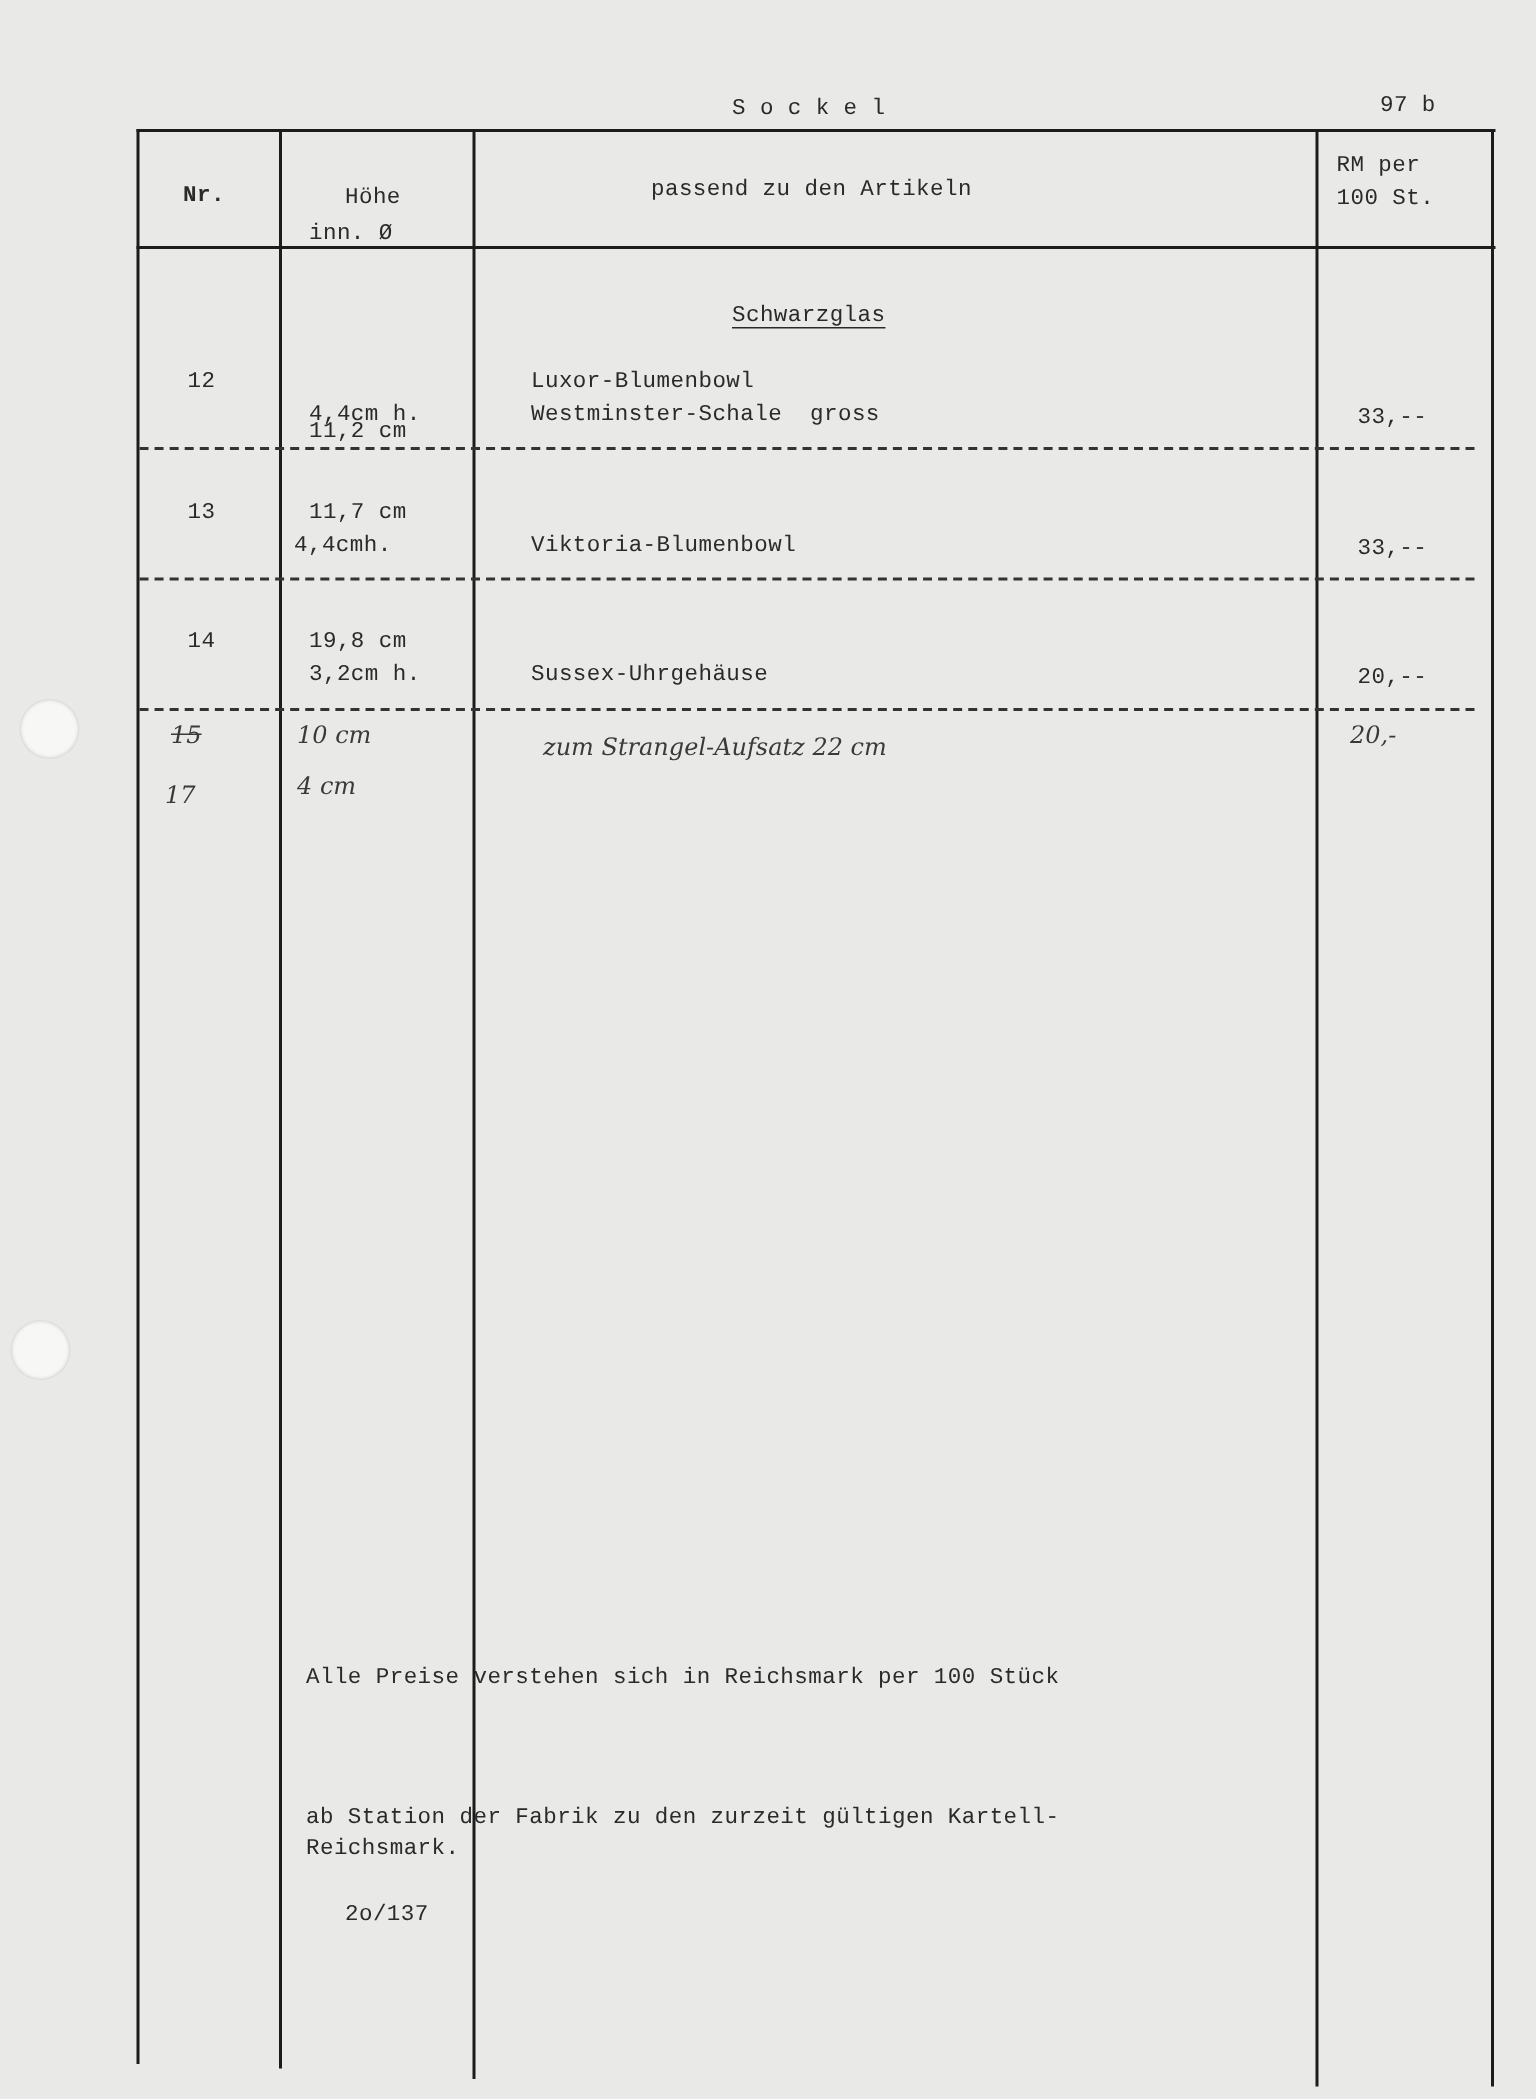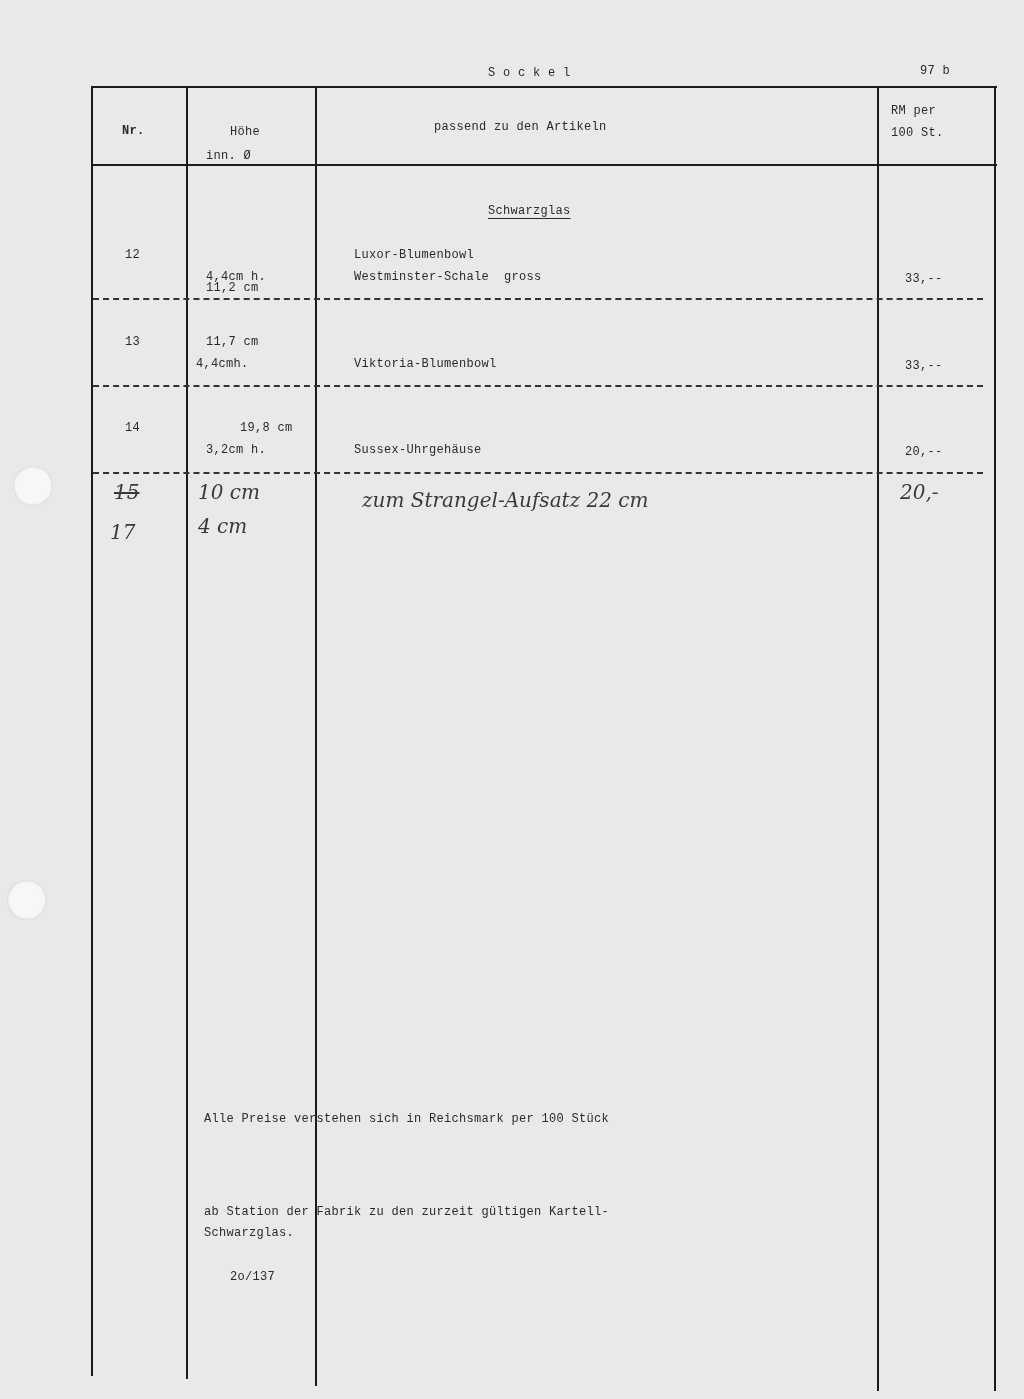--- a/index.html
+++ b/index.html
@@ -3,27 +3,27 @@
 <meta charset="utf-8">
 <style>
   html, body { margin:0; padding:0; }
   body {
     width:1024px; height:1399px; position:relative; overflow:hidden;
     background:#e9e9e7;
     font-family:"Liberation Mono","DejaVu Sans Mono",monospace;
     color:#2a2a2a;
   }
   .abs { position:absolute; }
-  .txt { font-size:12px; line-height:22px; white-space:pre; letter-spacing:0.3px; }
+  .txt { font-size:15px; line-height:22px; white-space:pre; letter-spacing:0.3px; }
   .vline { position:absolute; background:#1c1c1c; width:2px; }
   .hline { position:absolute; background:#1c1c1c; height:2px; }
   .dash { position:absolute; height:0; border-top:2px dashed #333; }
   .hole { position:absolute; width:40px; height:40px; border-radius:50%;
           background:#f7f7f6; box-shadow: inset 0 0 3px #bbb; }
-  .hand { font-family:"DejaVu Serif",serif; font-style:italic; font-size:20px; color:#3a3a3a; }
+  .hand { font-family:"DejaVu Serif",serif; font-style:italic; font-size:16px; color:#3a3a3a; }
   .strike { text-decoration:line-through; }
   .underline { text-decoration:underline; text-underline-offset:4px; }
 </style>
 </head>
 <body>
 
 <div class="hole" style="left:13px;top:466px;"></div>
 <div class="hole" style="left:7px;top:880px;"></div>
 
 <div class="abs txt" style="left:488px;top:62px;">S o c k e l</div>
@@ -62,33 +62,33 @@
     <div class="abs txt" style="left:125px;top:331px;">13</div>
     <div class="abs txt" style="left:206px;top:331px;">11,7 cm</div>
     <div class="abs txt" style="left:196px;top:353px;">4,4cmh.</div>
     <div class="abs txt" style="left:354px;top:353px;">Viktoria-Blumenbowl</div>
     <div class="abs txt" style="left:905px;top:355px;">33,--</div>
   </div>
   <div class="dash" style="left:93px;top:385px;width:890px;"></div>
 
   <div>
     <div class="abs txt" style="left:125px;top:417px;">14</div>
-    <div class="abs txt" style="left:206px;top:417px;margin-left:34px;">19,8 cm</div>
+    <div class="abs txt" style="left:206px;top:417px;">19,8 cm</div>
     <div class="abs txt" style="left:206px;top:439px;">3,2cm h.</div>
     <div class="abs txt" style="left:354px;top:439px;">Sussex-Uhrgehäuse</div>
     <div class="abs txt" style="left:905px;top:441px;">20,--</div>
   </div>
   <div class="dash" style="left:93px;top:472px;width:890px;"></div>
 
   <div>
     <div class="abs hand strike" style="left:114px;top:480px;">15</div>
     <div class="abs hand" style="left:110px;top:520px;">17</div>
     <div class="abs hand" style="left:198px;top:480px;">10 cm</div>
     <div class="abs hand" style="left:198px;top:514px;">4 cm</div>
     <div class="abs hand" style="left:362px;top:488px;">zum Strangel-Aufsatz 22 cm</div>
     <div class="abs hand" style="left:900px;top:480px;">20,-</div>
   </div>
 </div>
 
 <div class="abs txt" style="left:204px;top:1108px;">Alle Preise verstehen sich in Reichsmark per 100 Stück</div>
 <div class="abs txt" style="left:204px;top:1201px;">ab Station der Fabrik zu den zurzeit gültigen Kartell-</div>
-<div class="abs txt" style="left:204px;top:1222px;">Schwarzglas.</div>
+<div class="abs txt" style="left:204px;top:1222px;">Reichsmark.</div>
 <div class="abs txt" style="left:230px;top:1266px;">2o/137</div>
 
 </body></html>

